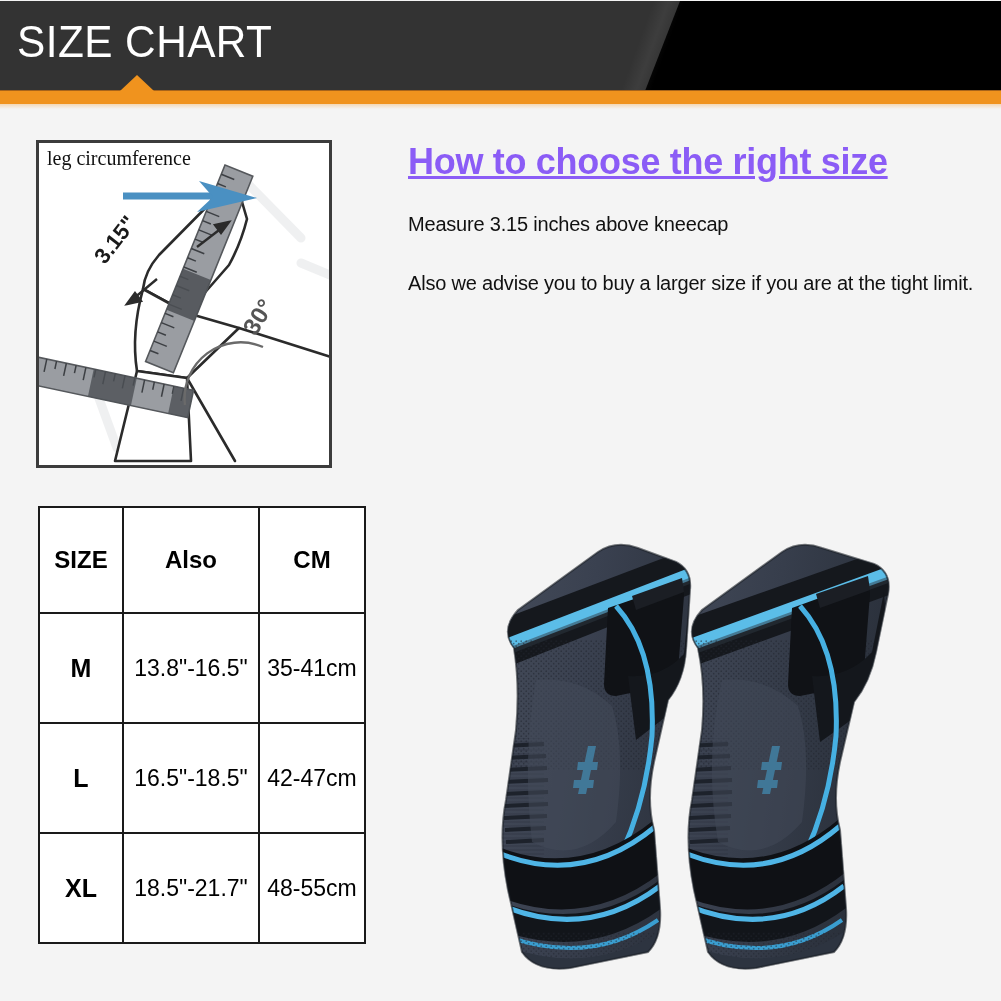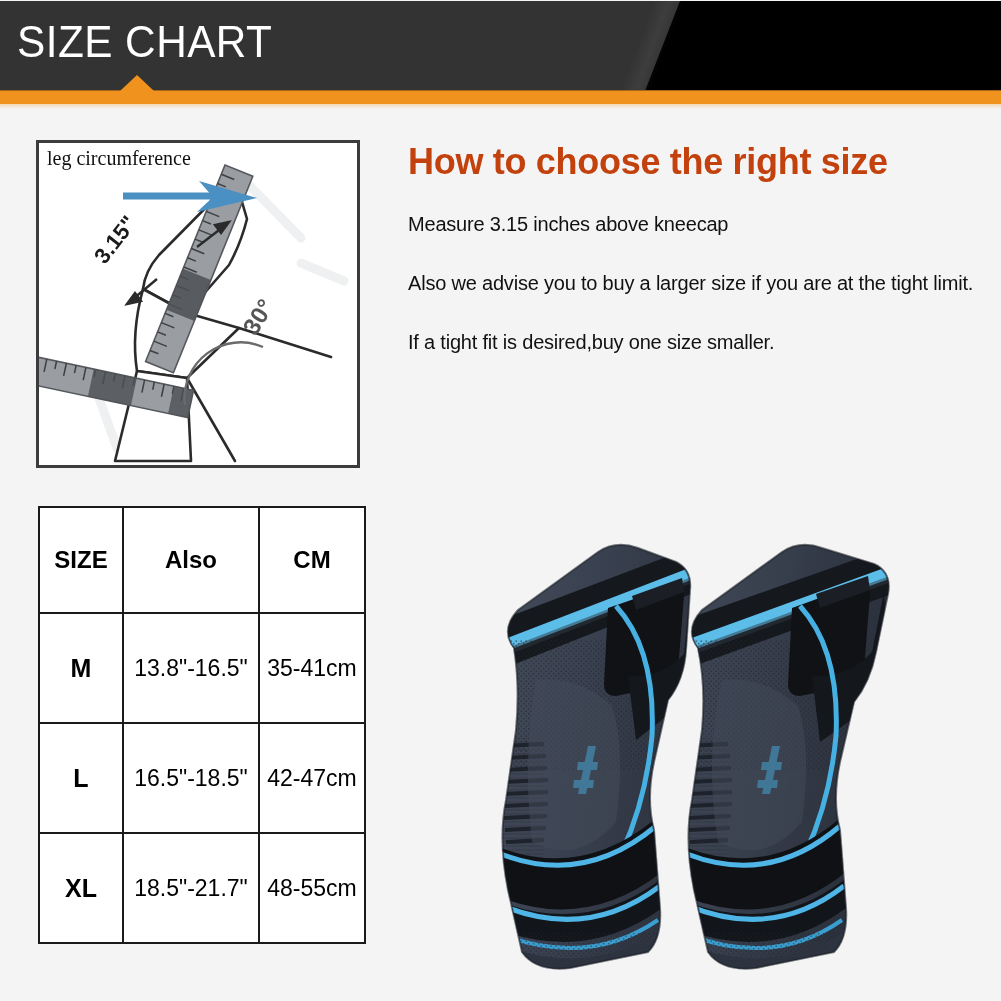--- a/index.html
+++ b/index.html
@@ -76,21 +76,21 @@
     left: 0; top: 103px;
     width: 1001px; height: 6px;
     background: linear-gradient(180deg, rgba(240,147,30,0.35), rgba(240,147,30,0));
   }
 
   
   .diagram-box {
     position: absolute;
     left: 36px;
     top: 140px;
-    width: 324px;
+    width: 296px;
     height: 328px;
     background: #ffffff;
     border: 3px solid #3c3c3c;
     box-sizing: border-box;
     overflow: hidden;
   }
   .diagram-box svg { display: block; }
   .diag-label-leg {
     position: absolute;
     left: 8px;
@@ -128,24 +128,25 @@
   
   .info-panel {
     position: absolute;
     left: 408px;
     top: 140px;
     width: 576px;
   }
   .info-heading {
     font-size: 36px;
     font-weight: bold;
-    color: #c2410c;
+    color: #8b5cf6;
     line-height: 44px;
     margin: 0 0 22px 0;
     letter-spacing: -0.3px;
+    text-decoration: underline;
   }
   .info-para {
     font-size: 20px;
     color: #111;
     line-height: 37px;
     margin: 0 0 22px 0;
     letter-spacing: -0.2px;
   }
 
   
@@ -297,21 +298,20 @@
   </svg>
 
   <div class="diag-label-315">3.15"</div>
   <div class="diag-label-30">30°</div>
 </div>
 
 <div class="info-panel">
   <h2 class="info-heading">How to choose the right size</h2>
   <p class="info-para">Measure 3.15 inches above kneecap</p>
   <p class="info-para">Also we advise you to buy a larger size if you are at the tight limit.</p>
-  <p class="info-para">If a tight fit is desired,buy one size smaller.</p>
 </div>
 
 <div class="size-table-wrap">
   <table class="size-table">
     <thead>
       <tr>
         <th class="col-size">SIZE</th>
         <th class="col-inch">Also</th>
         <th class="col-cm">CM</th>
       </tr>

